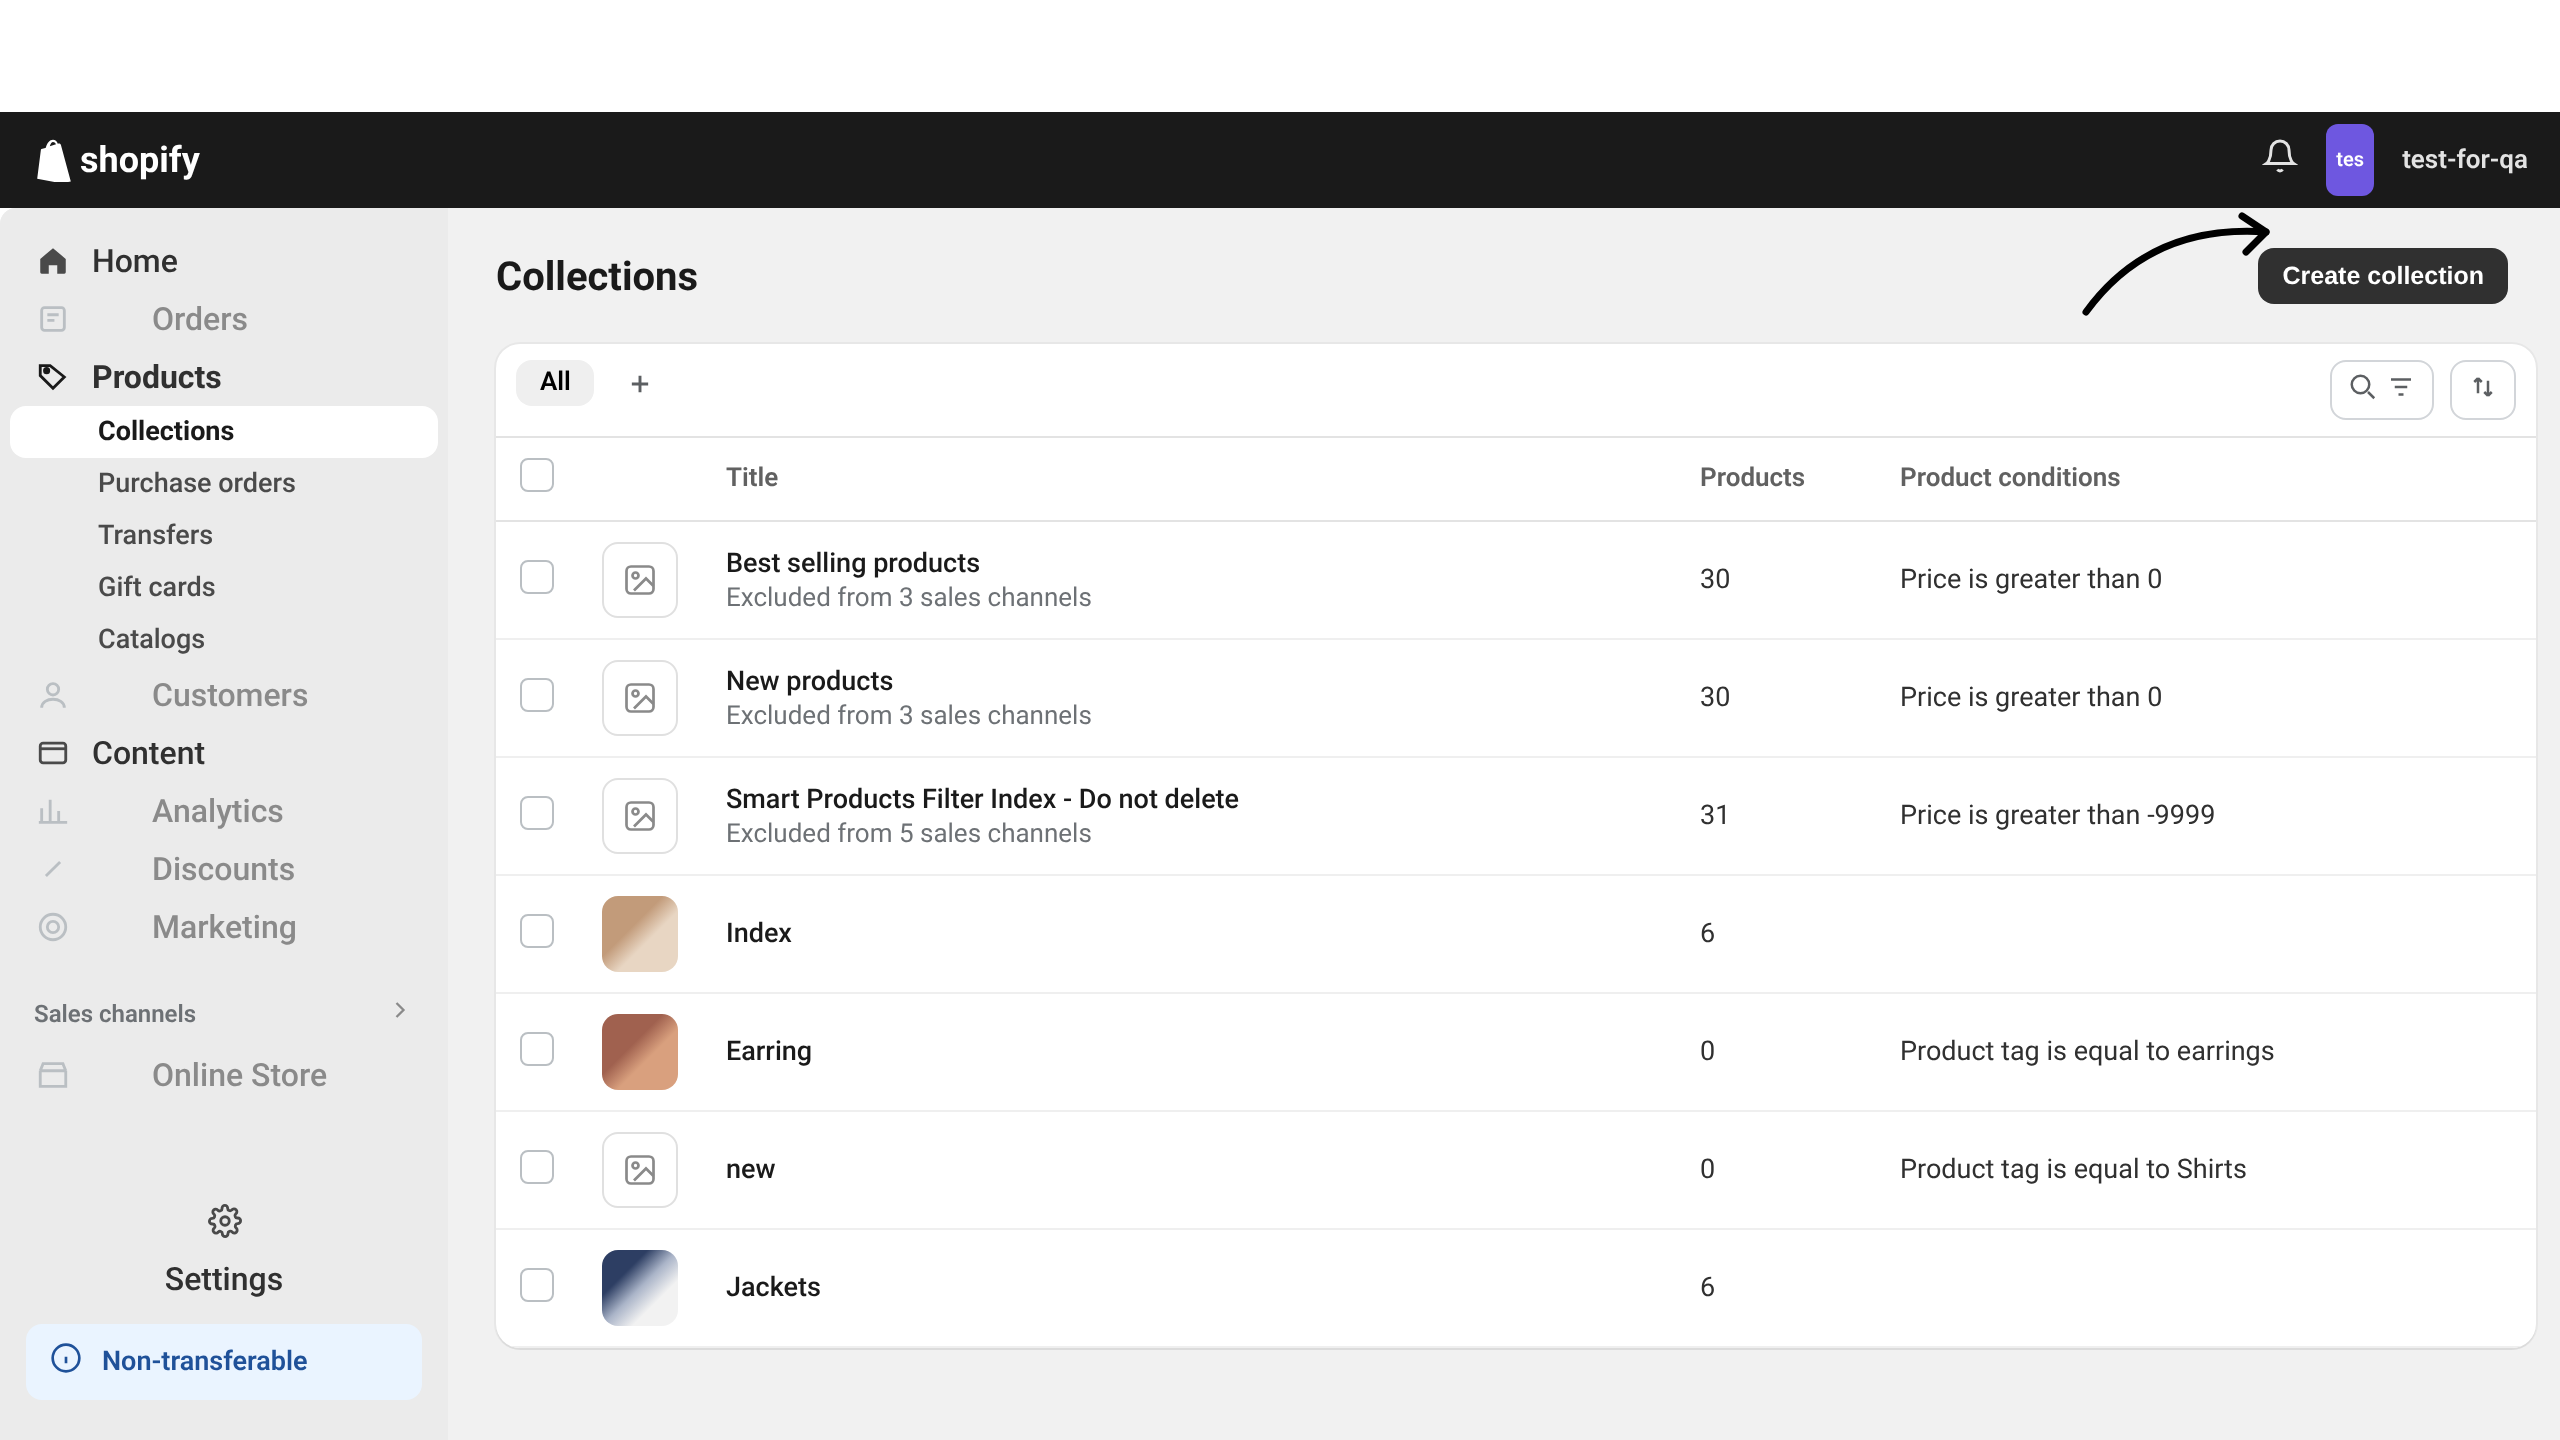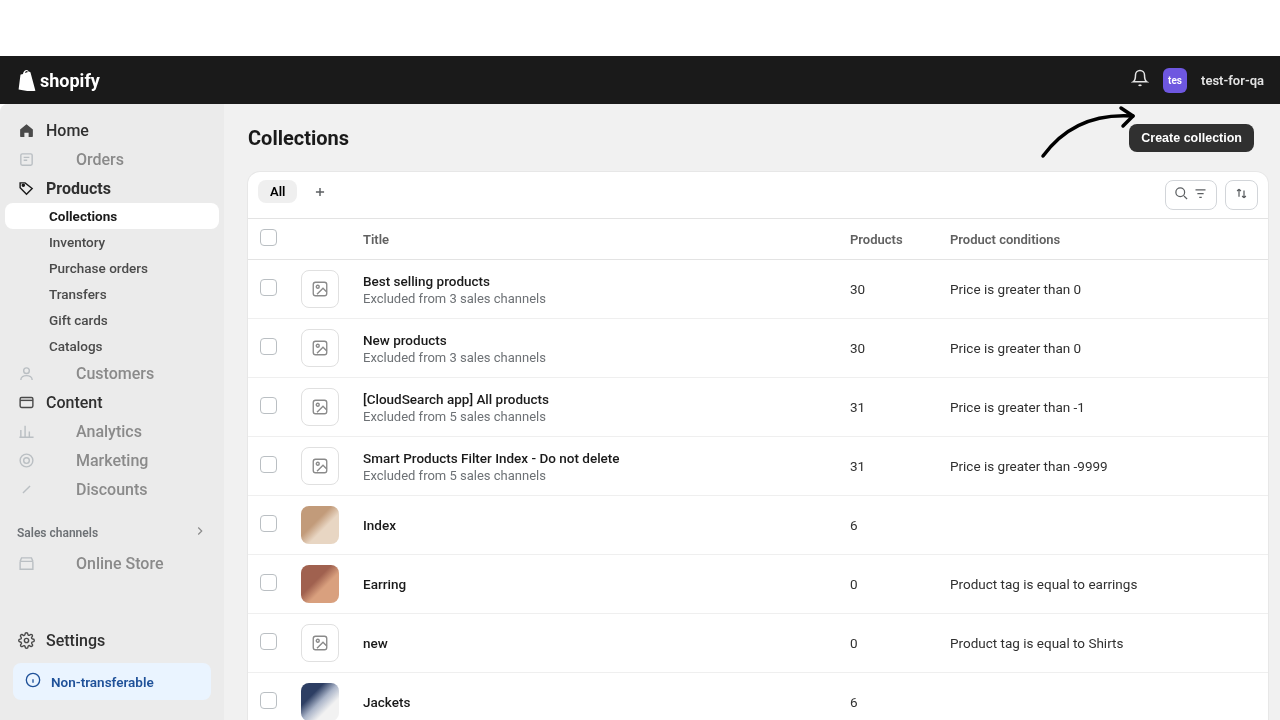--- a/index.html
+++ b/index.html
@@ -11,35 +11,35 @@
 .logo { display: flex; align-items: center; gap: 4px; color: #fff; font-weight: 700; font-size: 18px; }
 .logo-mark { display: inline-flex; }
 
 .search-wrap { flex: 1; display: flex; justify-content: center; }
 .search-box { width: 600px; height: 32px; background: #303030; border-radius: 8px; display: flex; align-items: center; padding: 0 10px; gap: 8px; color: #b5b5b5; font-size: 14px; }
 .search-box .flex-fill { flex: 1; }
 .kbd { background: #4a4a4a; border-radius: 4px; padding: 2px 6px; font-size: 11px; color: #ccc; font-weight: 600; }
 
 .top-right { display: flex; align-items: center; gap: 14px; margin-left: auto; }
 .bell { color: #e3e3e3; }
-.avatar { width: 24px; height: 25px; border-radius: 6px; background: #6e57e0; color: #fff; font-size: 10px; font-weight: 600; display: flex; align-items: center; justify-content: center; }
+.avatar { width: 24px; height: 36px; border-radius: 6px; background: #6e57e0; color: #fff; font-size: 10px; font-weight: 600; display: flex; align-items: center; justify-content: center; }
 .user-name { color: #e3e3e3; font-size: 13px; font-weight: 600; }
 
 .app { display: flex; height: calc(720px - 56px - 48px); background: #f1f1f1; border-top-left-radius: 8px; }
 
 .sidebar { width: 224px; background: #ebebeb; padding: 12px 5px; display: flex; flex-direction: column; border-top-left-radius: 8px; }
 .nav-item { display: flex; align-items: center; gap: 11px; padding: 5px 12px; border-radius: 8px; color: #303030; font-size: 16px; font-weight: 550; cursor: pointer; }
 .nav-item.muted { color: #8a8a8a; gap: 41px; }
 .nav-item.active { font-weight: 700; }
 .nav-item .icon { width: 18px; height: 18px; display: inline-flex; align-items: center; justify-content: center; }
 .sub-item { display: flex; align-items: center; padding: 5px 12px 5px 44px; font-size: 13.5px; color: #4a4a4a; cursor: pointer; border-radius: 8px; font-weight: 500; }
 .sub-item.active { background: #fff; font-weight: 700; color: #1a1a1a; }
 .nav-section { font-size: 12px; color: #6d7175; padding: 8px 12px; display: flex; align-items: center; justify-content: space-between; font-weight: 600; }
 .nav-tree-line { position: relative; }
-.settings-row { margin-top: auto; }
+.settings-row { margin-top: auto; flex-direction: column; }
 .badge-pill { margin: 8px; padding: 9px 12px; border-radius: 8px; background: #eaf4ff; color: #1f5199; font-size: 13.5px; font-weight: 600; display: flex; align-items: center; gap: 10px; }
 
 .main { flex: 1; padding: 20px 12px 0 24px; overflow: hidden; position: relative; }
 .page-head { display: flex; align-items: center; justify-content: space-between; margin-bottom: 20px; padding-right: 14px;}
 .page-title { font-size: 20px; font-weight: 700; color: #1a1a1a; }
 .btn-primary-dark { background: #303030; color: #fff; border: none; border-radius: 8px; padding: 7px 12px; font-size: 12.5px; font-weight: 600; cursor: pointer; }
 
 .card { background: #fff; border-radius: 12px; box-shadow: 0 1px 0 rgba(0,0,0,0.05), 0 0 0 1px rgba(0,0,0,0.04); overflow: hidden; }
 .card-tabs { display: flex; align-items: flex-start; padding: 8px 10px; gap: 8px; border-bottom: 1px solid #e3e3e3; }
 .tab-pill { background: #efefef; border-radius: 8px; padding: 4px 12px; font-size: 13px; font-weight: 600; }
@@ -116,23 +116,20 @@
             <circle cx="7.5" cy="7.5" r="1.5" fill="#1a1a1a"></circle>
           </svg>
         </span>
       <span>Products</span>
     </div>
     <div class="nav-tree-line">
       <div class="sub-item active">
           <span>Collections</span>
         </div>
       <div class="sub-item">
-          <span>Inventory</span>
-        </div>
-      <div class="sub-item">
           <span>Purchase orders</span>
         </div>
       <div class="sub-item">
           <span>Transfers</span>
         </div>
       <div class="sub-item">
           <span>Gift cards</span>
         </div>
       <div class="sub-item">
           <span>Catalogs</span>
@@ -160,33 +157,33 @@
       <span class="icon">
           <svg width="17" height="17" viewBox="0 0 24 24" fill="none" stroke="#babfc3" stroke-width="2">
             <path d="M4 20V10M10 20V4M16 20v-8M22 20H2"></path>
           </svg>
         </span>
       <span>Analytics</span>
     </div>
     <div class="nav-item muted">
       <span class="icon">
           <svg width="17" height="17" viewBox="0 0 24 24" fill="none" stroke="#babfc3" stroke-width="2">
+            <path d="M7 17L17 7M8 8h.01M16 16h.01"></path>
+          </svg>
+        </span>
+      <span>Discounts</span>
+    </div>
+    <div class="nav-item muted">
+      <span class="icon">
+          <svg width="17" height="17" viewBox="0 0 24 24" fill="none" stroke="#babfc3" stroke-width="2">
             <circle cx="12" cy="12" r="9"></circle>
             <circle cx="12" cy="12" r="4"></circle>
           </svg>
         </span>
       <span>Marketing</span>
-    </div>
-    <div class="nav-item muted">
-      <span class="icon">
-          <svg width="17" height="17" viewBox="0 0 24 24" fill="none" stroke="#babfc3" stroke-width="2">
-            <path d="M7 17L17 7M8 8h.01M16 16h.01"></path>
-          </svg>
-        </span>
-      <span>Discounts</span>
     </div>
     <div style="height:12px"></div>
     <div class="nav-section">
       <span>Sales channels</span>
       <span><svg width="14" height="14" viewBox="0 0 24 24" fill="none" stroke="#8a8a8a" stroke-width="2">
             <path d="M9 6l6 6-6 6"></path>
           </svg></span>
     </div>
     <div class="nav-item muted">
       <span class="icon">
@@ -304,91 +301,73 @@
               <td class="thumb-col">
                 <div class="thumb">
                   <svg width="18" height="18" viewBox="0 0 24 24" fill="none" stroke="#8a8a8a" stroke-width="1.8">
                     <rect x="3" y="3" width="18" height="18" rx="3"></rect>
                     <circle cx="9" cy="9" r="2"></circle>
                     <path d="M21 16l-5-5-8 8"></path>
                   </svg>
                 </div>
               </td>
               <td>
-                <div class="row-title">[CloudSearch app] All products</div>
+                <div class="row-title">Smart Products Filter Index - Do not delete</div>
                 <div class="row-sub">Excluded from 5 sales channels</div>
               </td>
               <td>31</td>
-              <td>Price is greater than -1</td>
+              <td>Price is greater than -9999</td>
+            </tr>
+            <tr>
+              <td class="chk"><input type="checkbox" class="cb" style=""></td>
+              <td class="thumb-col">
+                <div class="thumb img-shoes"></div>
+              </td>
+              <td>
+                <div class="row-title">Index</div>
+              </td>
+              <td>6</td>
+              <td></td>
+            </tr>
+            <tr>
+              <td class="chk"><input type="checkbox" class="cb" style=""></td>
+              <td class="thumb-col">
+                <div class="thumb img-earring"></div>
+              </td>
+              <td>
+                <div class="row-title">Earring</div>
+              </td>
+              <td>0</td>
+              <td>Product tag is equal to earrings</td>
             </tr>
             <tr>
               <td class="chk"><input type="checkbox" class="cb" style=""></td>
               <td class="thumb-col">
                 <div class="thumb">
                   <svg width="18" height="18" viewBox="0 0 24 24" fill="none" stroke="#8a8a8a" stroke-width="1.8">
                     <rect x="3" y="3" width="18" height="18" rx="3"></rect>
                     <circle cx="9" cy="9" r="2"></circle>
                     <path d="M21 16l-5-5-8 8"></path>
                   </svg>
                 </div>
               </td>
               <td>
-                <div class="row-title">Smart Products Filter Index - Do not delete</div>
-                <div class="row-sub">Excluded from 5 sales channels</div>
-              </td>
-              <td>31</td>
-              <td>Price is greater than -9999</td>
-            </tr>
-            <tr>
-              <td class="chk"><input type="checkbox" class="cb" style=""></td>
-              <td class="thumb-col">
-                <div class="thumb img-shoes"></div>
-              </td>
-              <td>
-                <div class="row-title">Index</div>
+                <div class="row-title">new</div>
+              </td>
+              <td>0</td>
+              <td>Product tag is equal to Shirts</td>
+            </tr>
+            <tr>
+              <td class="chk"><input type="checkbox" class="cb" style=""></td>
+              <td class="thumb-col">
+                <div class="thumb img-jackets"></div>
+              </td>
+              <td>
+                <div class="row-title">Jackets</div>
               </td>
               <td>6</td>
               <td></td>
             </tr>
-            <tr>
-              <td class="chk"><input type="checkbox" class="cb" style=""></td>
-              <td class="thumb-col">
-                <div class="thumb img-earring"></div>
-              </td>
-              <td>
-                <div class="row-title">Earring</div>
-              </td>
-              <td>0</td>
-              <td>Product tag is equal to earrings</td>
-            </tr>
-            <tr>
-              <td class="chk"><input type="checkbox" class="cb" style=""></td>
-              <td class="thumb-col">
-                <div class="thumb">
-                  <svg width="18" height="18" viewBox="0 0 24 24" fill="none" stroke="#8a8a8a" stroke-width="1.8">
-                    <rect x="3" y="3" width="18" height="18" rx="3"></rect>
-                    <circle cx="9" cy="9" r="2"></circle>
-                    <path d="M21 16l-5-5-8 8"></path>
-                  </svg>
-                </div>
-              </td>
-              <td>
-                <div class="row-title">new</div>
-              </td>
-              <td>0</td>
-              <td>Product tag is equal to Shirts</td>
-            </tr>
-            <tr>
-              <td class="chk"><input type="checkbox" class="cb" style=""></td>
-              <td class="thumb-col">
-                <div class="thumb img-jackets"></div>
-              </td>
-              <td>
-                <div class="row-title">Jackets</div>
-              </td>
-              <td>6</td>
-              <td></td>
-            </tr>
           </tbody>
       </table>
     </div>
   </div>
 </div>
 
 </body></html>

